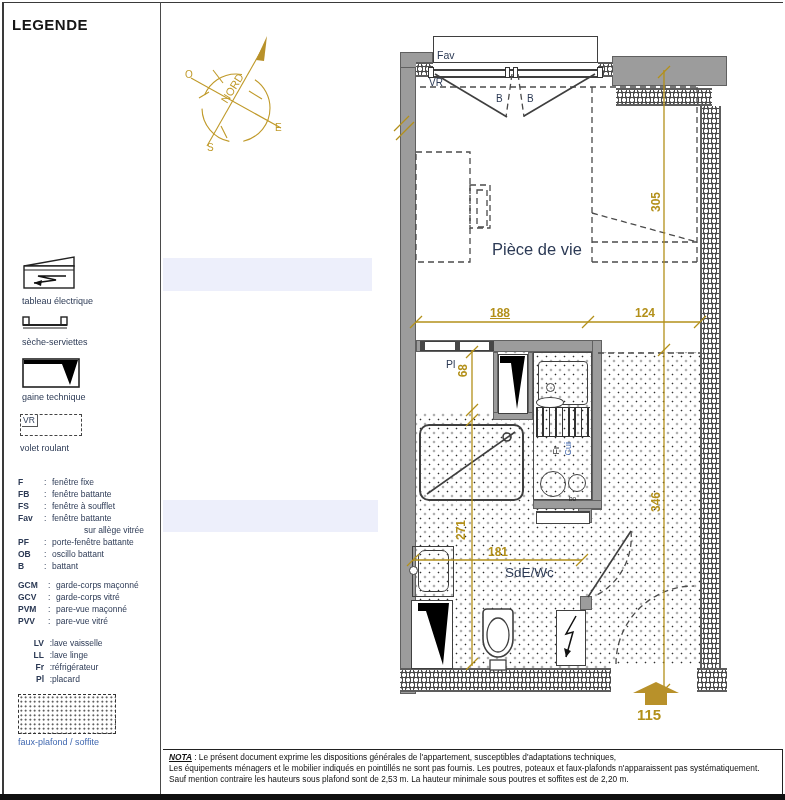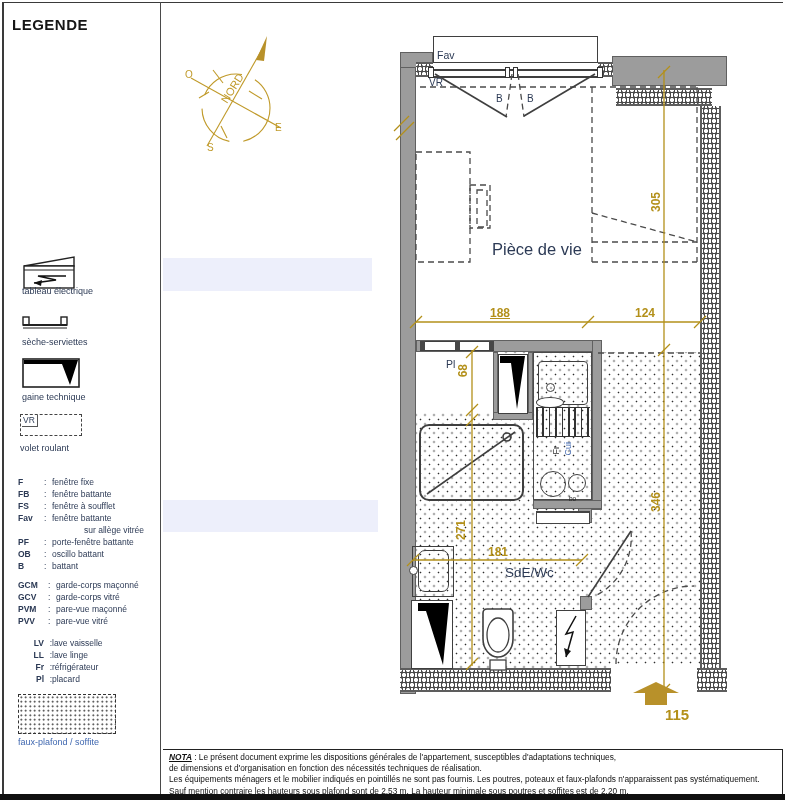--- a/index.html
+++ b/index.html
@@ -48,21 +48,21 @@
 
   <div class="abs" style="left:12px;top:16px;font-size:15px;font-weight:bold;color:#161616;letter-spacing:.5px;">LEGENDE</div>
 
   <svg class="abs" style="left:22px;top:254px;" width="54" height="38" viewBox="0 0 54 38">
     <polygon points="2,12 52,3 52,12" fill="#fff" stroke="#222" stroke-width="1.4"></polygon>
     <rect x="2" y="12" width="50" height="22" fill="#fff" stroke="#222" stroke-width="1.4"></rect>
     <line x1="2" y1="16" x2="52" y2="16" stroke="#222" stroke-width="1"></line>
     <path d="M44,22 L16,22 L34,26 L12,29" fill="none" stroke="#111" stroke-width="1.6"></path>
     <polygon points="12,29 20,26 19,32" fill="#111"></polygon>
   </svg>
-  <div class="abs lg-label" style="left:22px;top:286px;text-align:center;">tableau électrique</div>
+  <div class="abs lg-label" style="left:22px;top:296px;text-align:center;">tableau électrique</div>
 
   <svg class="abs" style="left:22px;top:316px;" width="46" height="16" viewBox="0 0 46 16">
     <rect x="1" y="1" width="6" height="8" fill="#fff" stroke="#222" stroke-width="1.4"></rect>
     <rect x="39" y="1" width="6" height="8" fill="#fff" stroke="#222" stroke-width="1.4"></rect>
     <line x1="1" y1="9" x2="45" y2="9" stroke="#222" stroke-width="2"></line>
     <line x1="1" y1="12" x2="45" y2="12" stroke="#222" stroke-width="1"></line>
   </svg>
   <div class="abs lg-label" style="left:22px;top:337px;">sèche-serviettes</div>
 
   <svg class="abs" style="left:22px;top:358px;" width="58" height="30" viewBox="0 0 58 30">
@@ -319,22 +319,21 @@
   <div class="abs slate" style="left:505px;top:565px;font-size:13.5px;">SdE/Wc</div>
   <div class="abs slate" style="left:446px;top:358px;font-size:10.5px;">Pl</div>
 
   <div class="abs gold dimnum" style="left:482px;top:306px;width:36px;text-decoration:underline;">188</div>
   <div class="abs gold dimnum" style="left:627px;top:306px;width:36px;">124</div>
   <div class="abs gold dimnum vtext" style="left:649px;top:192px;">305</div>
   <div class="abs gold dimnum vtext" style="left:649px;top:492px;">346</div>
   <div class="abs gold dimnum vtext" style="left:456px;top:364px;">68</div>
   <div class="abs gold dimnum vtext" style="left:454px;top:520px;">271</div>
   <div class="abs gold dimnum" style="left:480px;top:545px;width:36px;">181</div>
-  <div class="abs gold dimnum" style="left:656px;top:706px;width:42px;font-size:15px;text-align:center;">115</div>
+  <div class="abs gold dimnum" style="left:628px;top:706px;width:42px;font-size:15px;text-align:center;">115</div>
 
   <div class="abs" style="left:163px;top:749px;width:620px;height:45px;border-top:1px solid #222;border-right:1px solid #222;font-size:8.3px;line-height:11.2px;color:#111;padding:2px 0 0 6px;">
     <div><span style="font-weight:bold;font-style:italic;text-decoration:underline;">NOTA</span><span> : Le présent document exprime les dispositions générales de l'appartement, susceptibles d'adaptations techniques,</span></div>
-    <div>de dimensions et d'organisation en fonction des nécessités techniques de réalisation.</div>
     <div>Les équipements ménagers et le mobilier indiqués en pointillés ne sont pas fournis. Les poutres, poteaux et faux-plafonds n'apparaissent pas systématiquement.</div>
     <div>Sauf mention contraire les hauteurs sous plafond sont de 2,53 m. La hauteur minimale sous poutres et soffites est de 2,20 m.</div>
   </div>
 
 </div>
 
 </body></html>

